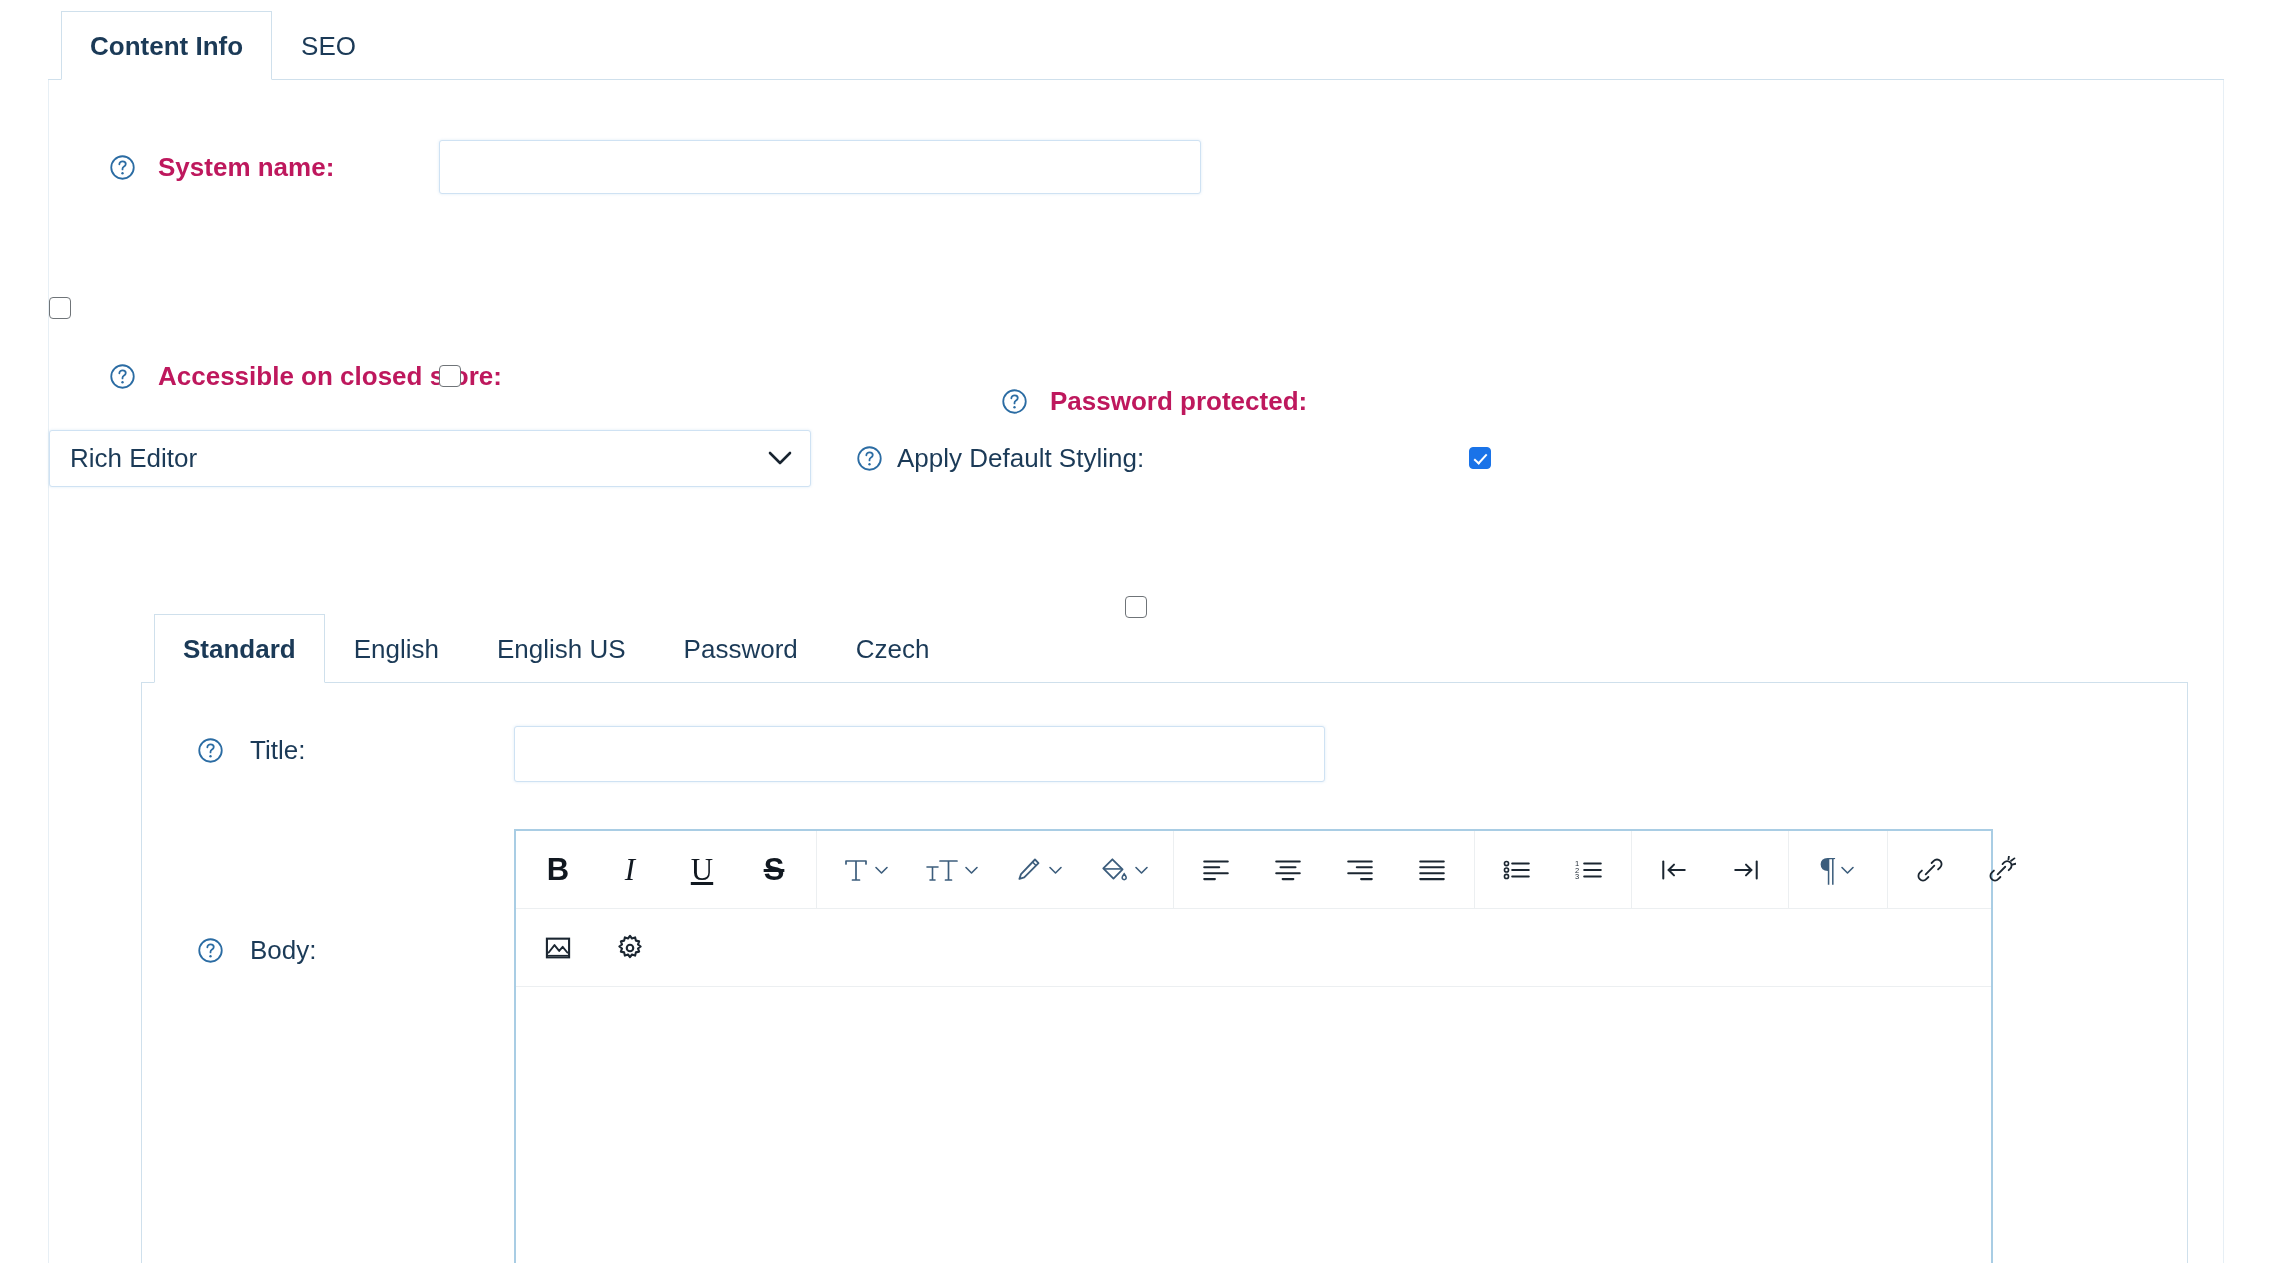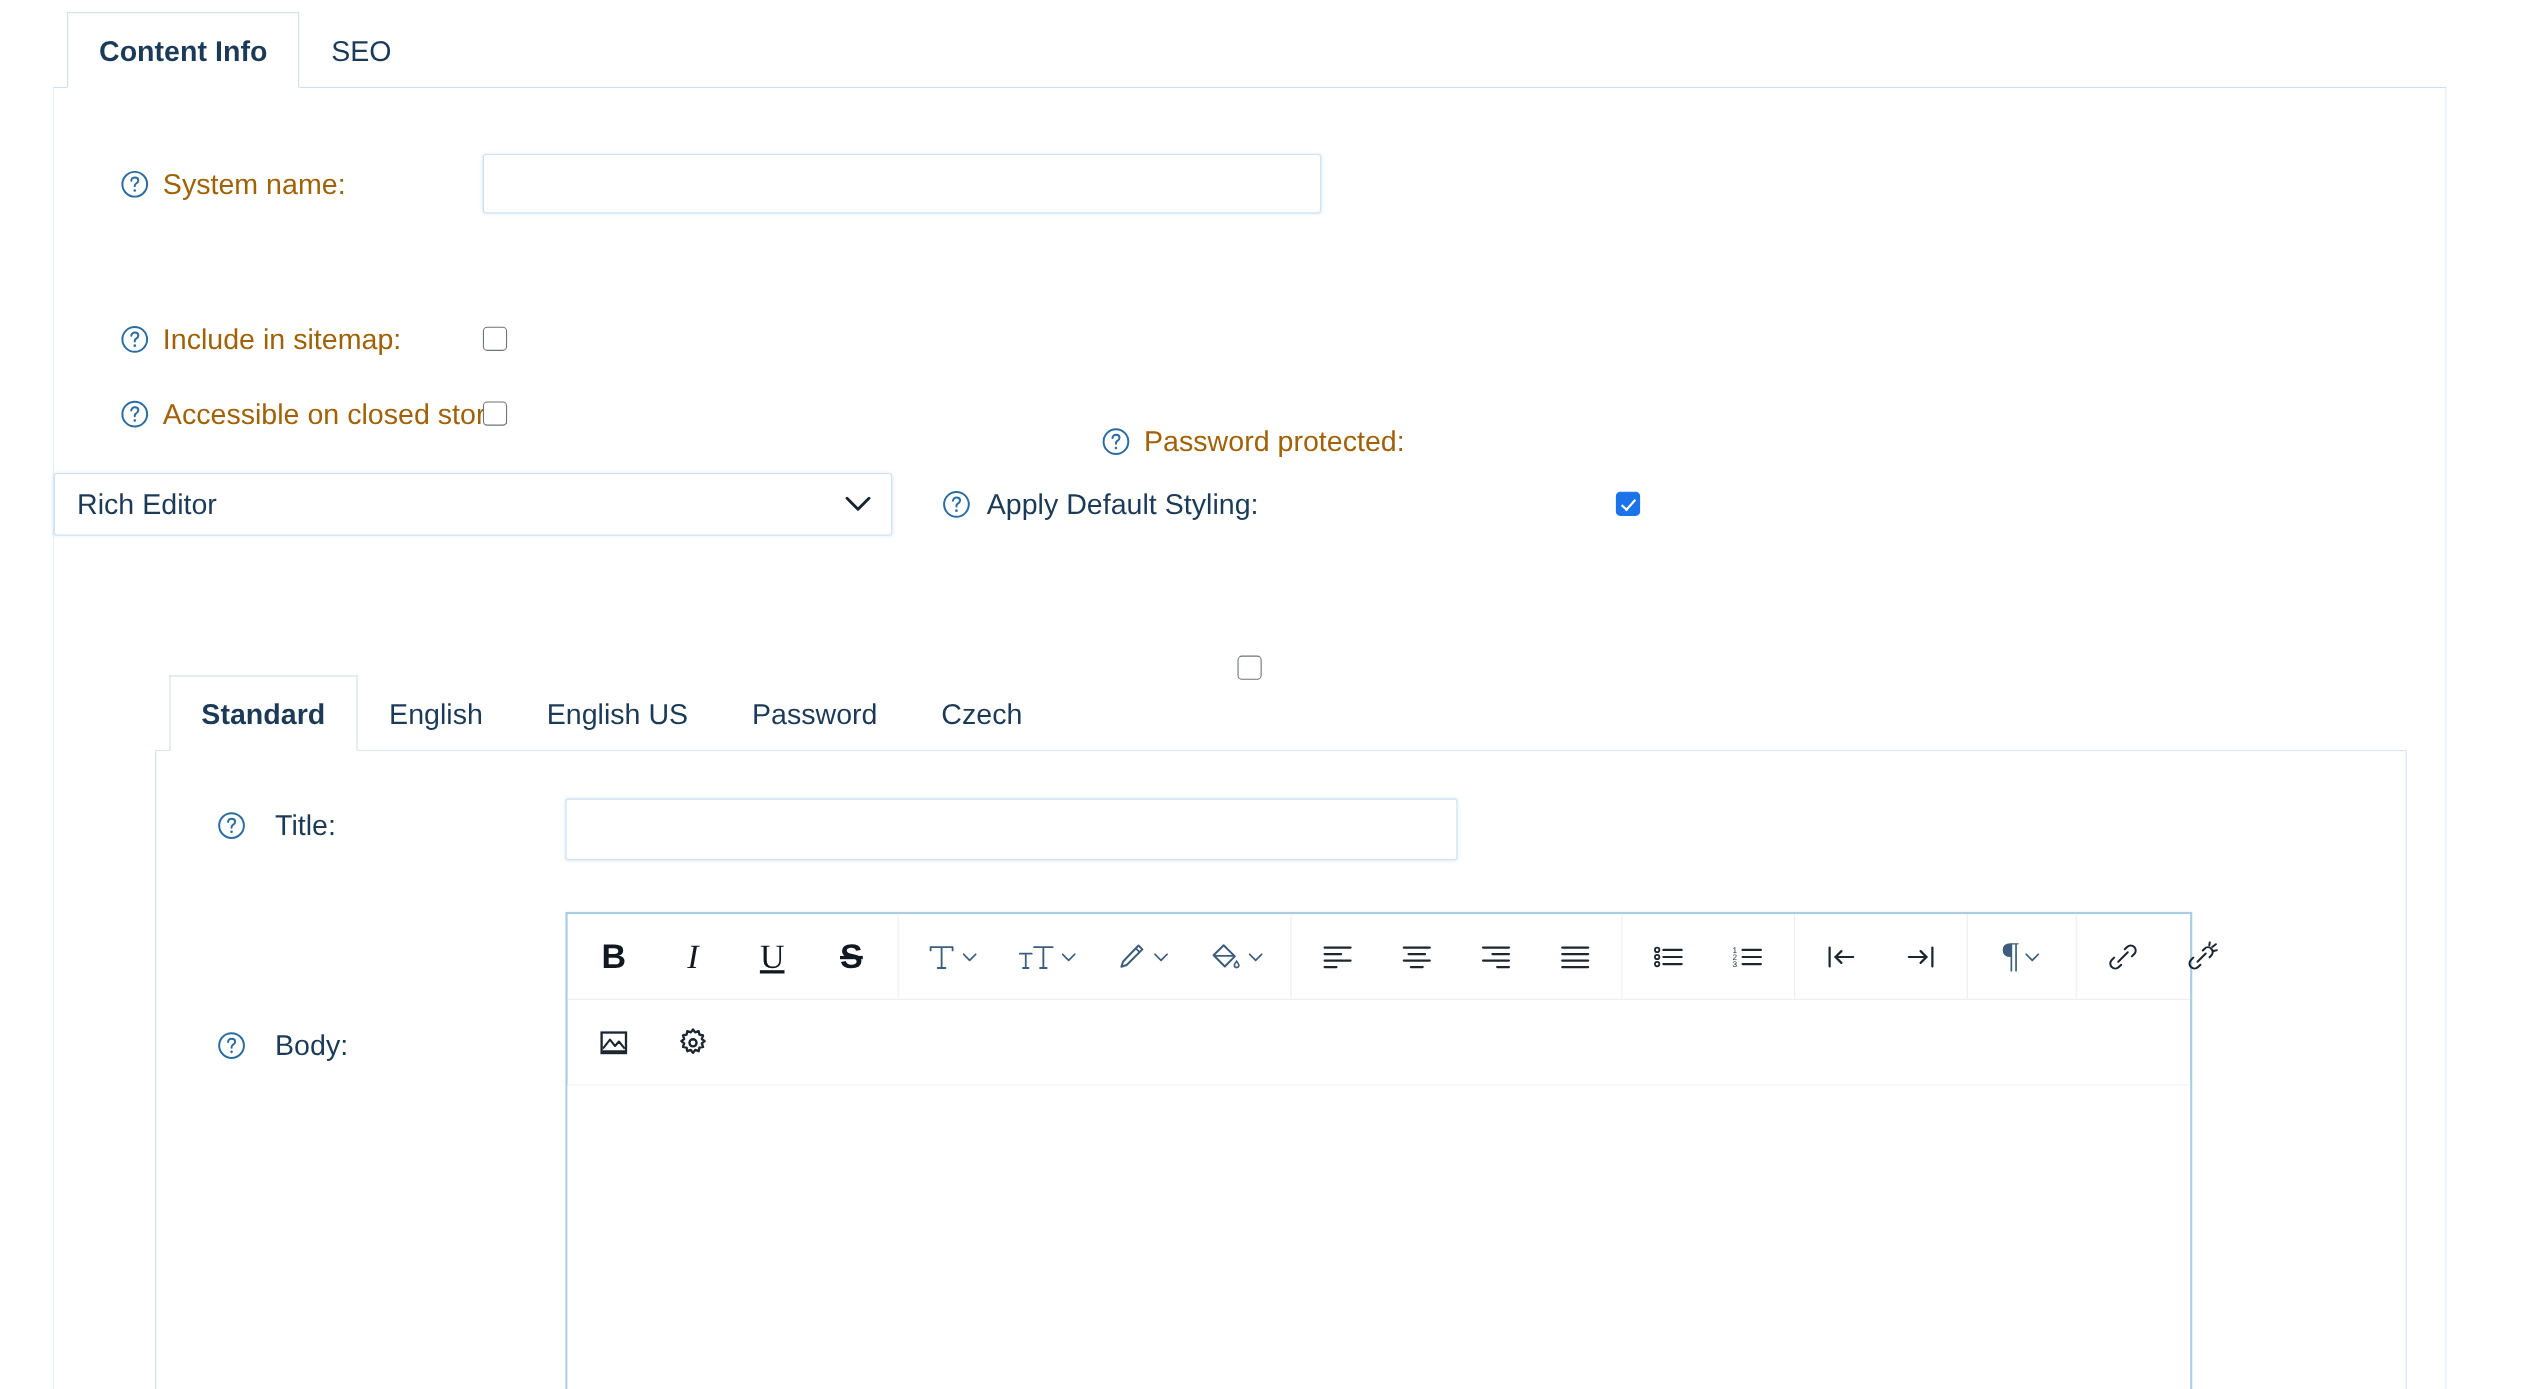--- a/index.html
+++ b/index.html
@@ -82,24 +82,25 @@
     align-items: center;
     min-height: 46px;
     position: relative;
   }
   .flabel {
     width: 390px;
     flex: 0 0 390px;
     padding-left: 60px;
     display: flex;
     align-items: center;
-    gap: 12px;
+    gap: 22px;
     font-size: 26px;
-    color: #a16207;
+    color: #be185d;
     white-space: nowrap;
+    font-weight: bold;
   }
   .ctrl { flex: 1 1 auto; display: flex; align-items: center; }
 
   
   .helpicon {
     flex: 0 0 auto;
     width: 27px; height: 27px;
     display: inline-block;
     cursor: pointer;
   }
@@ -311,30 +312,20 @@
             </svg>
           </span>
           <span>Password protected:</span>
         </div>
         <div class="ctrl">
           <input class="cb" type="checkbox" style="">
         </div>
       </div>
 
       <div class="frow" style="height:68px;">
-        <div class="flabel">
-          <span class="helpicon">
-            <svg class="ic" width="27" height="27" viewBox="0 0 24 24" fill="none">
-              <circle cx="12" cy="12" r="10" stroke="#2b6ca3" stroke-width="1.6"></circle>
-              <path d="M9.2 9.1c0-1.6 1.3-2.6 2.9-2.6 1.6 0 2.8 1 2.8 2.4 0 1.3-.8 1.9-1.8 2.5-.8.5-1.1 1-1.1 1.9v.4" stroke="#2b6ca3" stroke-width="1.6" stroke-linecap="round"></path>
-              <circle cx="12" cy="17.1" r="1.05" fill="#2b6ca3"></circle>
-            </svg>
-          </span>
-          <span>Include in sitemap:</span>
-        </div>
         <div class="ctrl">
           <input class="cb" type="checkbox" style="">
         </div>
       </div>
 
       <div class="frow" style="height:68px;">
         <div class="flabel">
           <span class="helpicon">
             <svg class="ic" width="27" height="27" viewBox="0 0 24 24" fill="none">
               <circle cx="12" cy="12" r="10" stroke="#2b6ca3" stroke-width="1.6"></circle>

